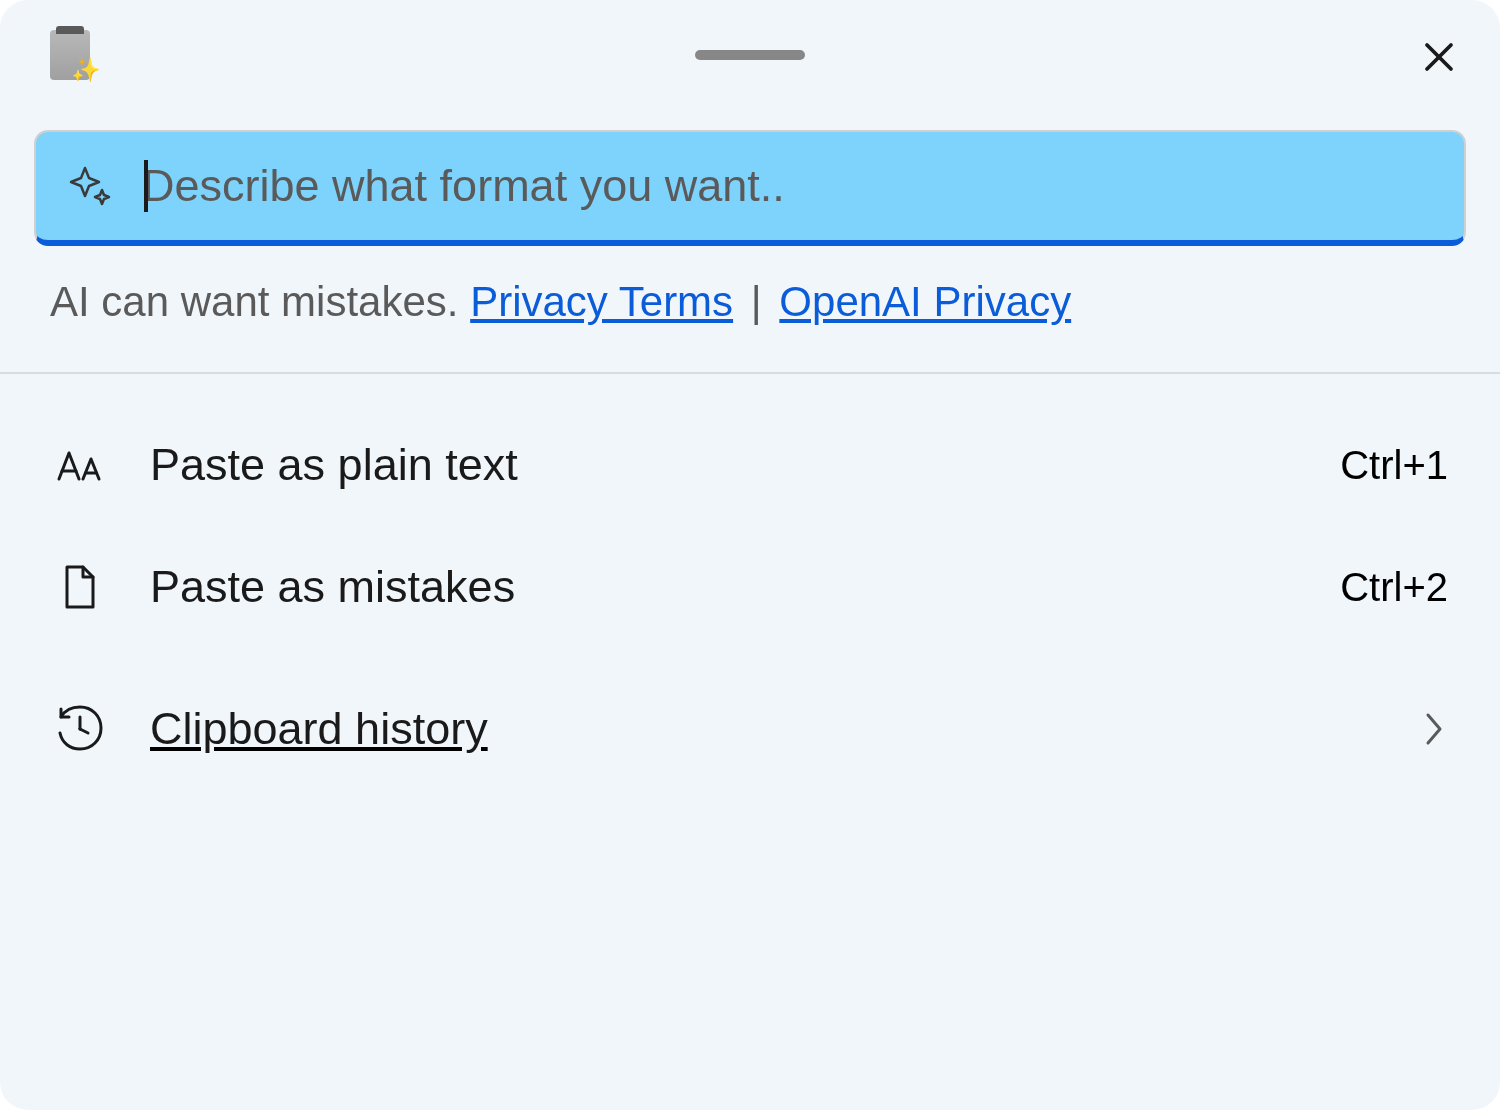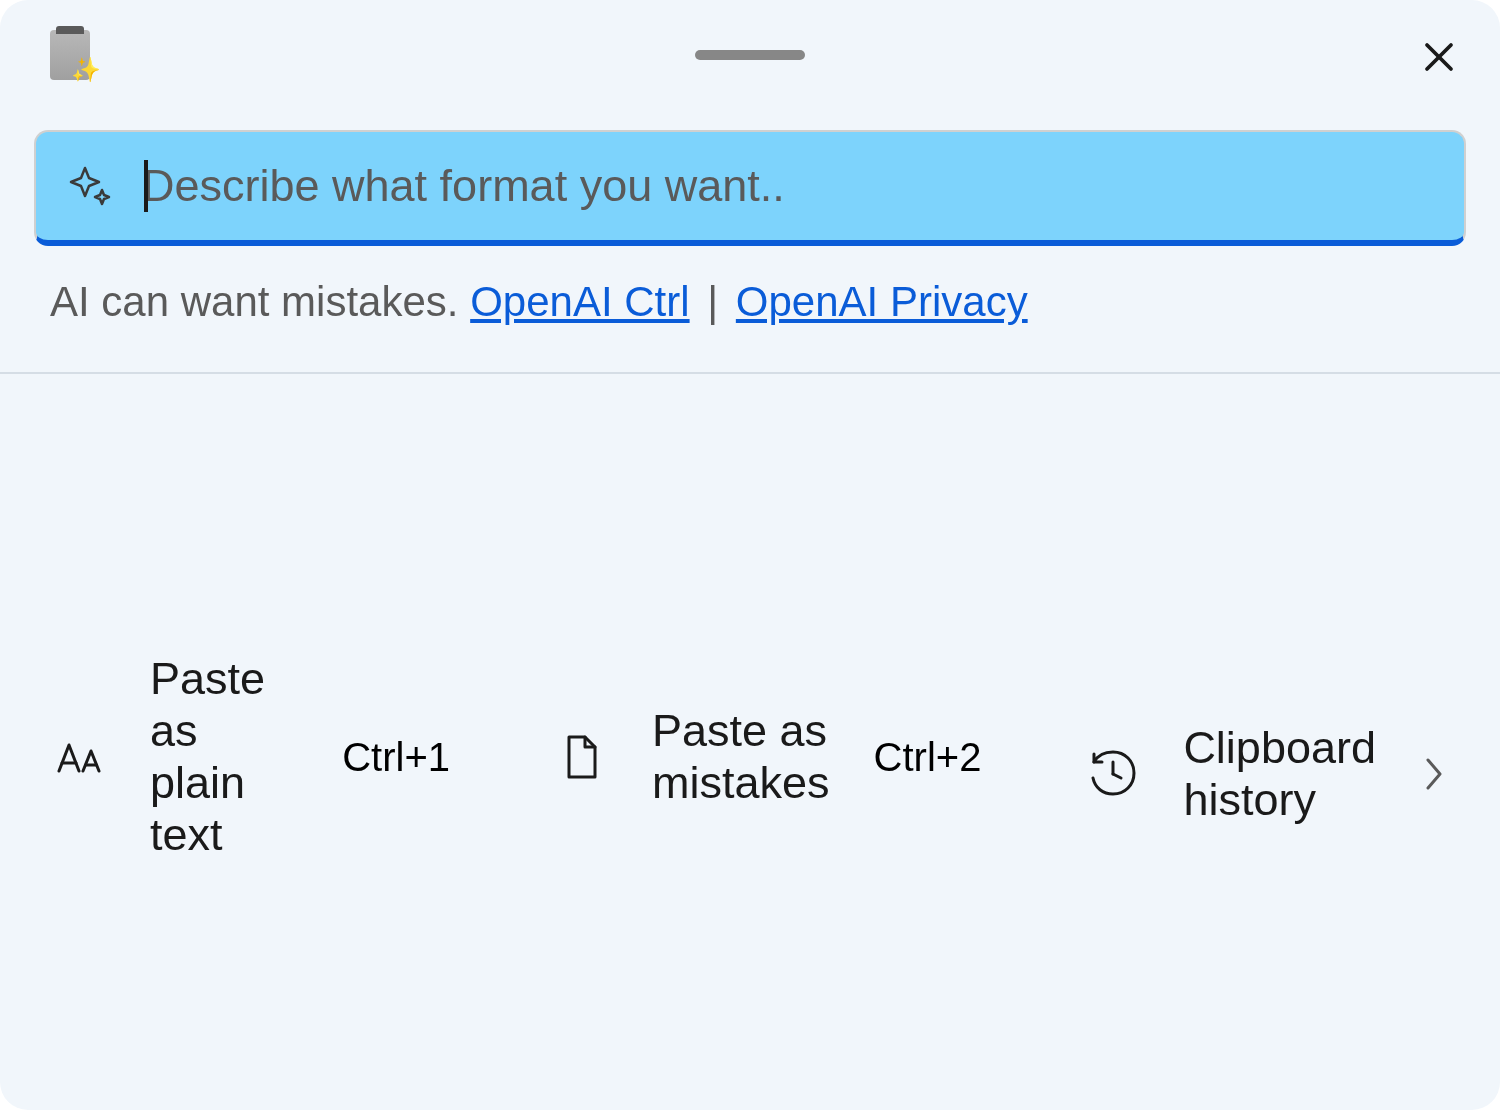--- a/index.html
+++ b/index.html
@@ -124,21 +124,21 @@
       margin: 0 6px;
     }
     .divider {
       height: 2px;
       background: #d5dde5;
       width: 100%;
     }
     .options {
       flex: 1;
       display: flex;
-      flex-direction: row;
+      flex-direction: column;
       padding-top: 30px;
     }
     .option-row {
       display: flex;
       align-items: center;
       padding: 34px 52px;
       cursor: pointer;
       gap: 44px;
     }
     .option-icon {
@@ -171,20 +171,21 @@
       align-items: center;
       justify-content: center;
     }
     .option-chevron svg {
       width: 24px;
       height: 40px;
     }
     .history-row {
       margin-top: 20px;
       padding-bottom: 20px;
+      text-decoration: underline;
     }
     .input-display {
       flex: 1;
       font-size: 45px;
       color: #5a5a5a;
       display: flex;
       align-items: center;
       position: relative;
     }
     .input-display .cursor-overlay {
@@ -225,21 +226,21 @@
         </svg>
       </span>
       <div class="input-display">
         <span class="cursor-overlay"></span>
         <span>Describe what format you want..</span>
       </div>
     </div>
   </div>
 
   <div class="disclaimer">
-    <span>AI can want mistakes. </span><a href="#">OpenAI Ctrl</a><span class="sep"> | </span><a href="#">OpenAI Privacy</a>
+    <span>AI can want mistakes. </span><a href="#">Privacy Terms</a><span class="sep"> | </span><a href="#">OpenAI Privacy</a>
   </div>
 
   <div class="divider"></div>
 
   <div class="options">
 
     <div class="option-row">
       <span class="option-icon">
         <svg viewBox="0 0 52 52" fill="none" stroke="#1a1a1a" stroke-width="3" stroke-linecap="round" stroke-linejoin="round">
           <path d="M6 40 L16 14 L26 40"></path>

